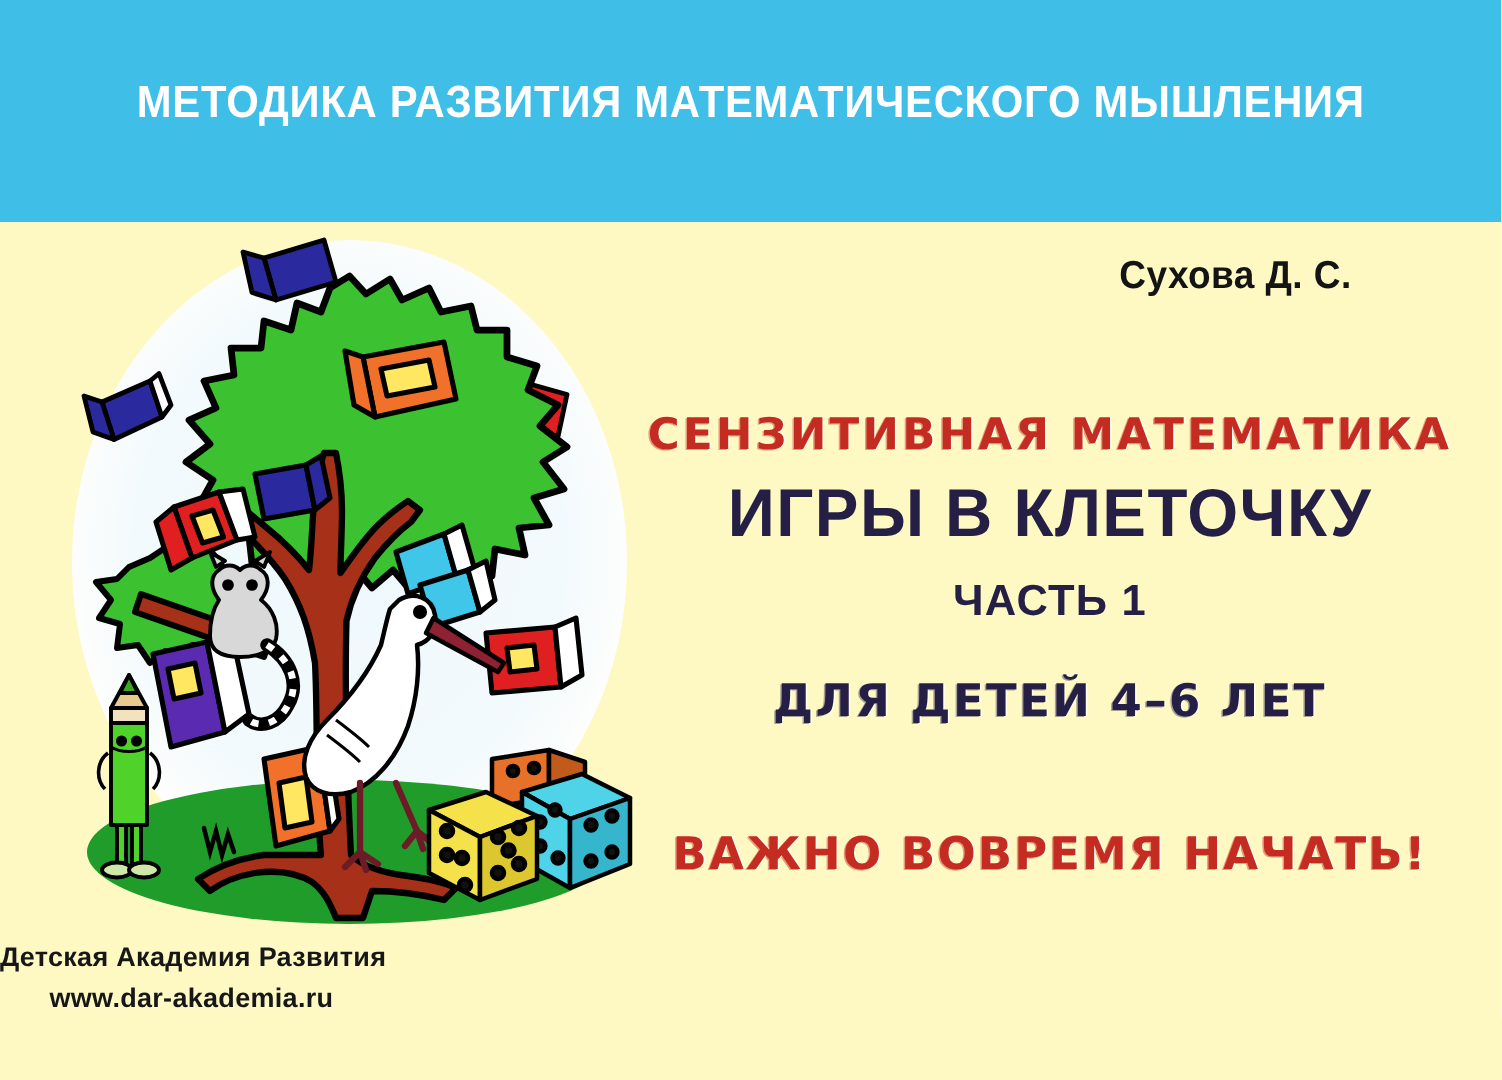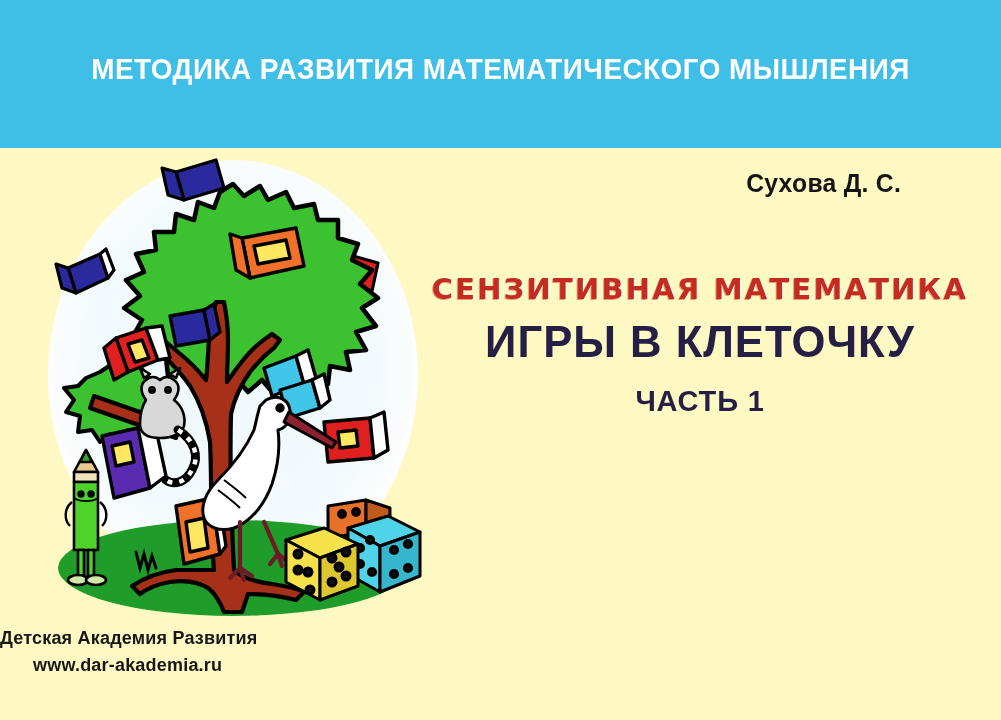--- a/index.html
+++ b/index.html
@@ -131,21 +131,23 @@
   </div>
 
   <div class="author">Сухова Д. С.</div>
 
   <div class="series">СЕНЗИТИВНАЯ МАТЕМАТИКА</div>
 
   <div class="title">ИГРЫ В КЛЕТОЧКУ</div>
 
   <div class="part">ЧАСТЬ 1</div>
 
-
+  <div class="age">ДЛЯ ДЕТЕЙ 4–6 ЛЕТ</div>
+
+  <div class="slogan">ВАЖНО ВОВРЕМЯ НАЧАТЬ!</div>
 
   <div class="footer">
     <div class="org">Детская Академия Развития</div>
     <div class="site">www.dar-akademia.ru</div>
   </div>
 
   <div class="illustration">
     <svg viewBox="0 0 420 470" xmlns="http://www.w3.org/2000/svg">
       <defs>
         <radialGradient id="halo" cx="50%" cy="48%" r="52%">

